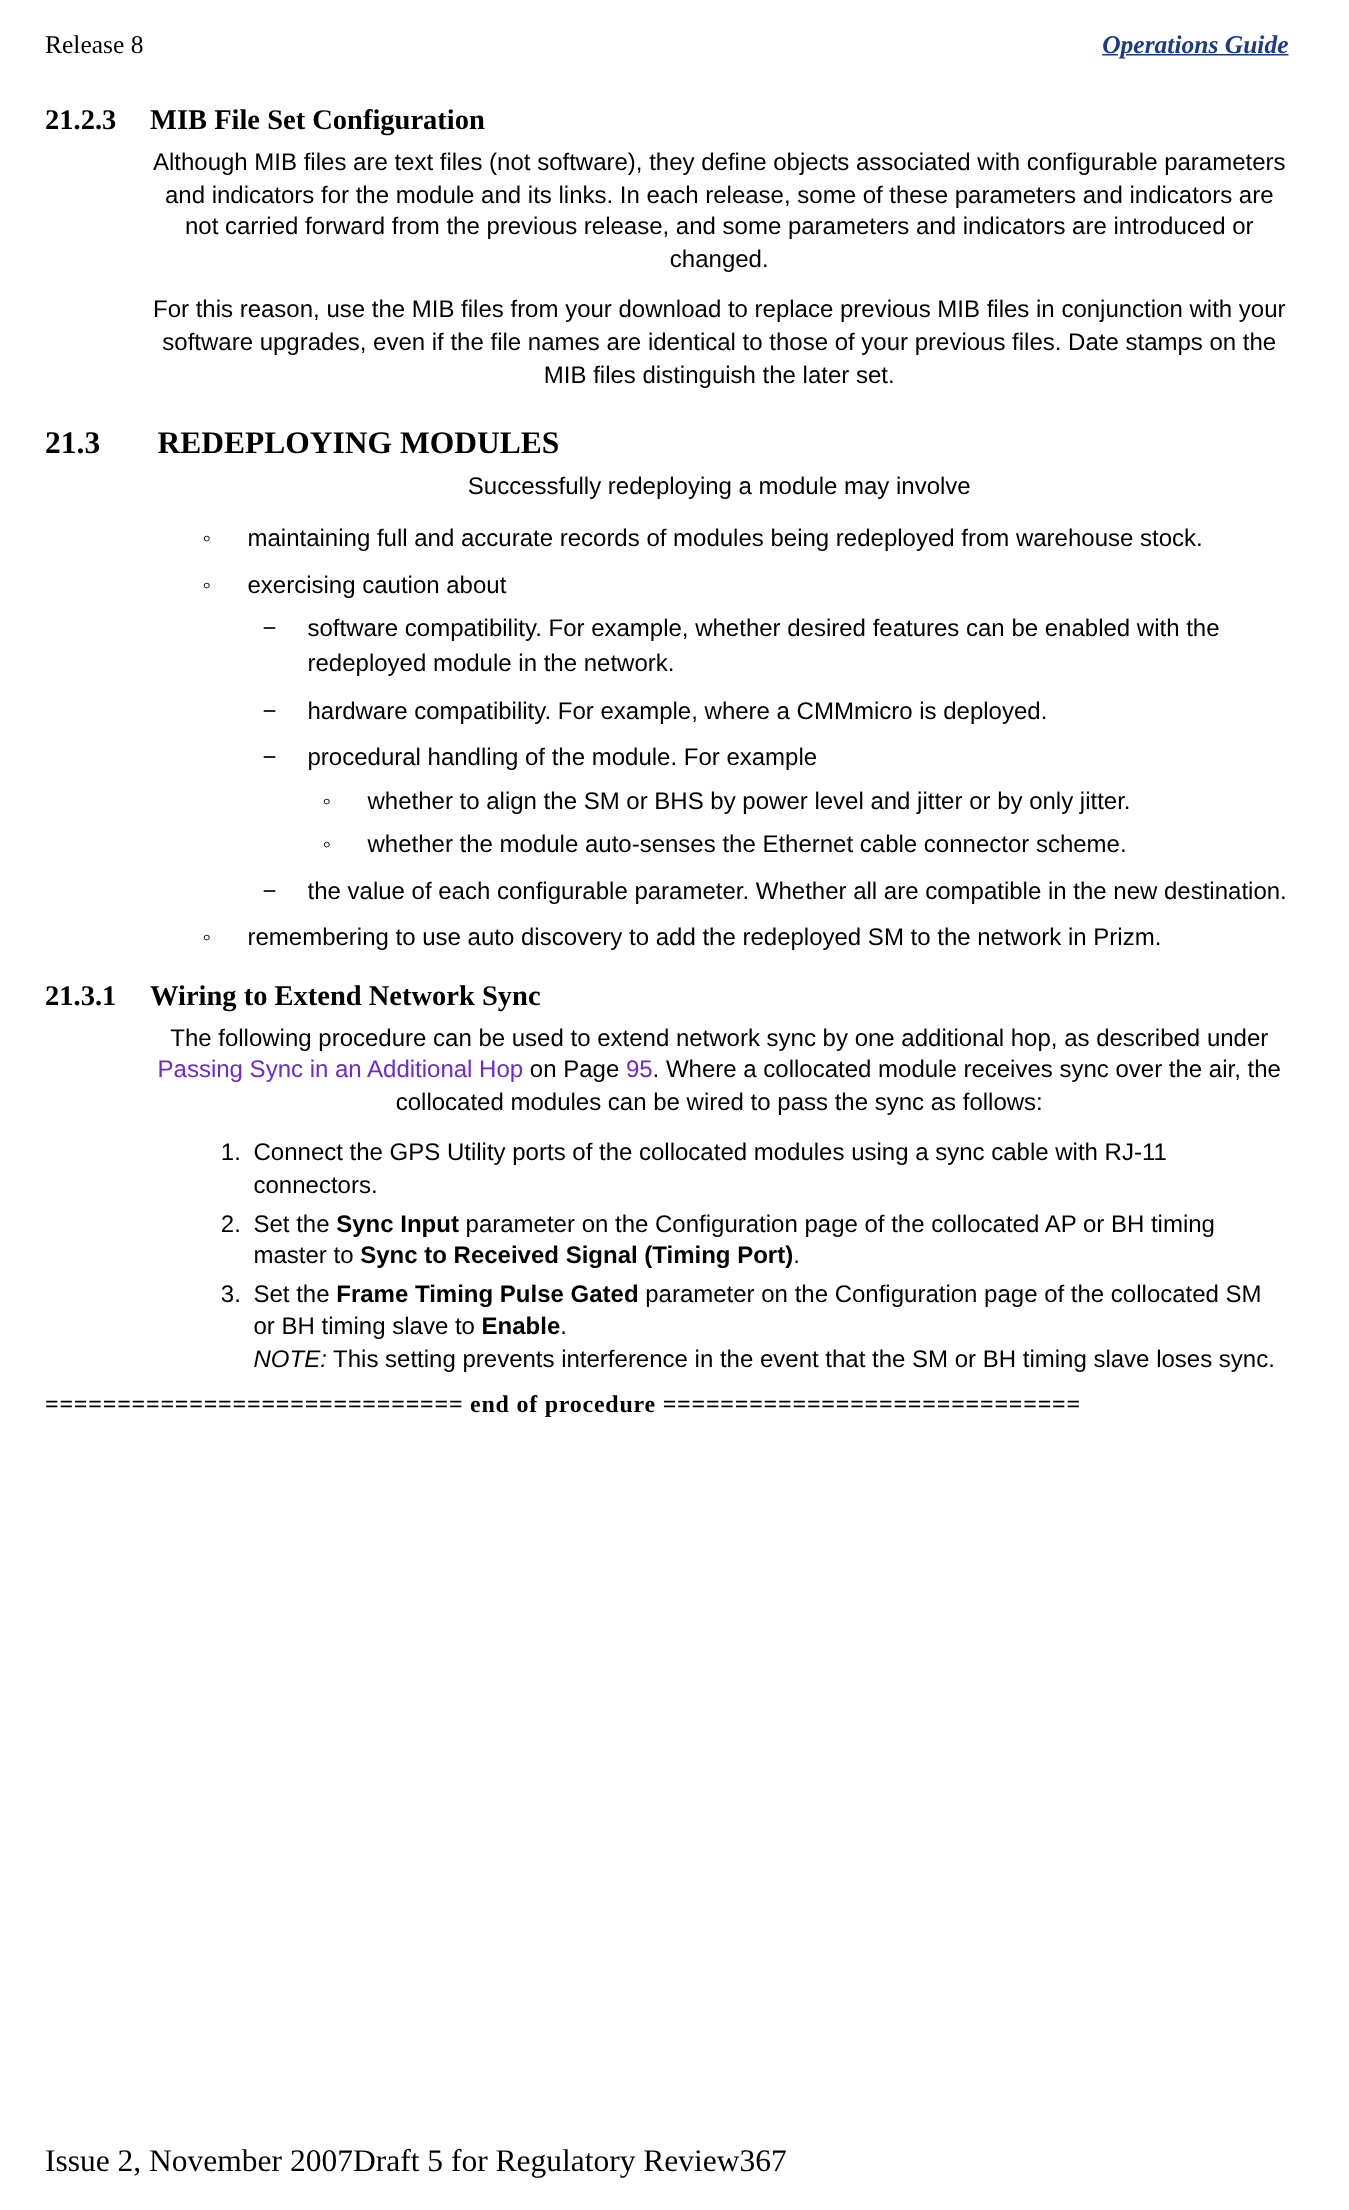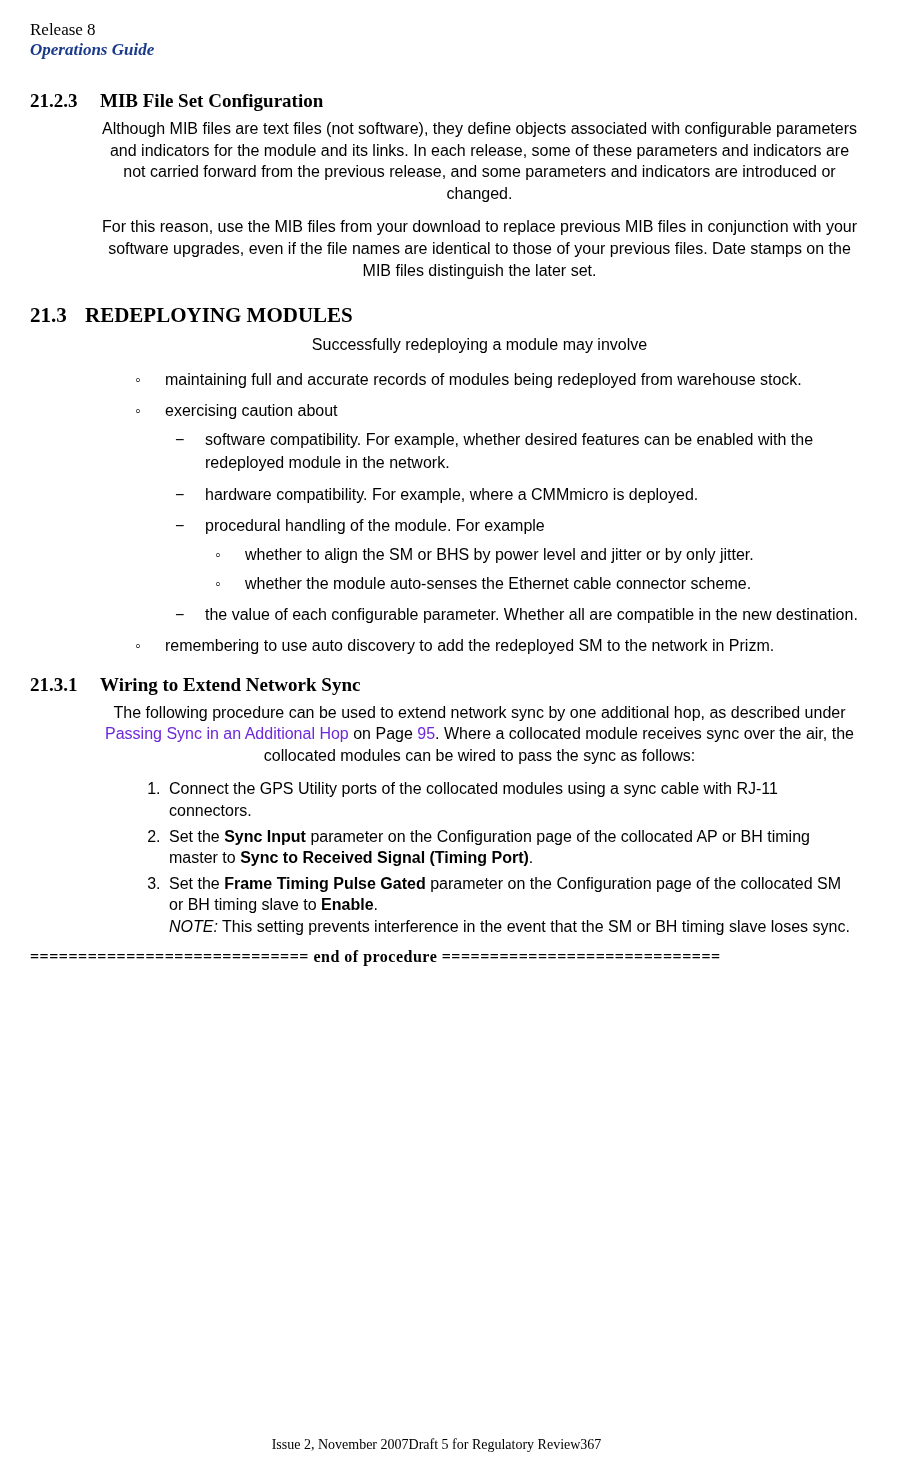--- a/index.html
+++ b/index.html
@@ -15,38 +15,38 @@
     box-sizing: border-box;
     min-height: 1473px;
     position: relative;
   }
   .header-row {
     display: flex;
     justify-content: space-between;
     font-family: "Book Antiqua", Palatino, serif;
     font-size: 17px;
     margin-bottom: 30px;
-    flex-direction: column;
   }
   .header-left { color: #000; }
-  .header-right { color: #1a3a8a; font-style: italic; font-weight: bold; }
+  .header-right { color: #1a3a8a; font-style: italic; font-weight: bold; text-decoration: underline; }
   .section-heading {
     font-family: "Book Antiqua", Palatino, serif;
     font-weight: bold;
     font-size: 19px;
     margin: 16px 0 6px 0;
     display: flex;
   }
   .section-heading .num { width: 70px; flex-shrink:0; }
   .section-heading-h2 {
     font-family: "Book Antiqua", Palatino, serif;
     font-weight: bold;
     font-size: 21px;
     margin: 22px 0 6px 0;
     display: flex;
+    gap: 20px;
   }
   .section-heading-h2 .num { width: 55px; flex-shrink:0; }
   .body-text {
     font-size: 16px;
     line-height: 1.35;
     margin: 6px 0 12px 70px;
     text-align: center;
   }
   ul.level1 {
     list-style: none;
@@ -95,23 +95,23 @@
     letter-spacing: 0.5px;
     white-space: nowrap;
     overflow:hidden;
   }
   .footer-row {
     position: absolute;
     bottom: 20px;
     left: 30px;
     right: 56px;
     display: flex;
-    justify-content: center;
+    justify-content: flex-start;
     font-family: "Book Antiqua", Palatino, serif;
-    font-size: 14px;
+    font-size: 21px;
   }
   .note-label { font-style: italic; }
 </style>
 </head>
 <body>
 
 <div class="page">
 
   <div class="header-row">
     <span class="header-left">Release 8</span>

